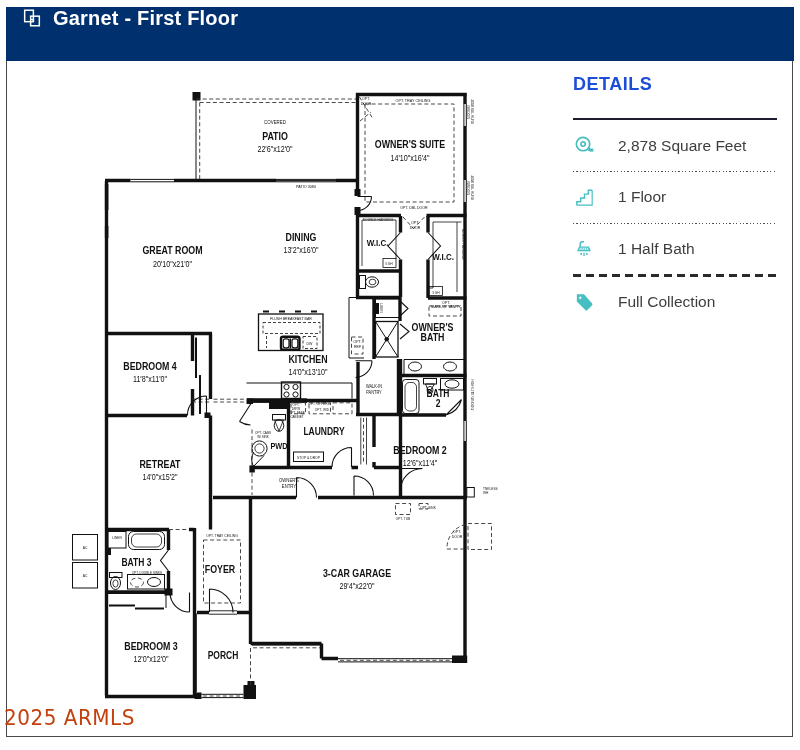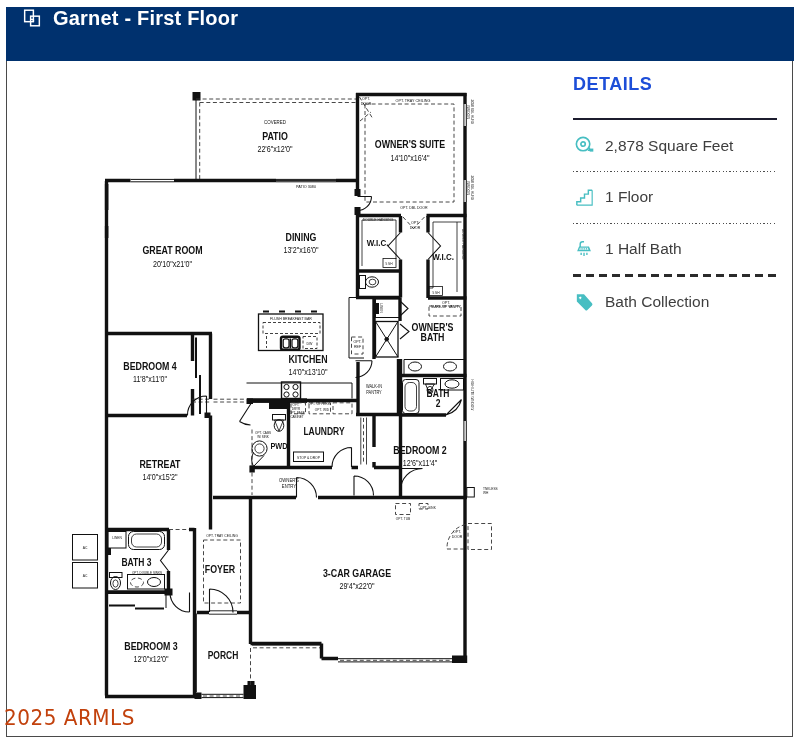--- a/index.html
+++ b/index.html
@@ -4,21 +4,21 @@
 <style>
   html,body{margin:0;padding:0;background:#ffffff;}
   body{width:800px;height:750px;position:relative;font-family:"Liberation Sans",sans-serif;overflow:hidden;}
   .frame{position:absolute;left:6px;top:7px;width:787px;height:730px;border:1px solid #4a4a4a;background:#fff;box-sizing:border-box;}
   .topbar{position:absolute;left:6px;top:7px;width:788px;height:54px;background:#00316e;display:flex;align-items:flex-start;padding-left:15px;box-sizing:border-box;gap:10px;}
   .topbar .ttl{color:#ffffff;font-size:20px;font-weight:bold;letter-spacing:.2px;}
   .planicon{width:22px;height:22px;flex:0 0 auto;}
   .details{position:absolute;left:573px;top:74px;width:204px;}
   .details h2{margin:0 0 0 0;font-size:18px;font-weight:bold;color:#1d4ed8;letter-spacing:.5px;}
   .details .rule{height:2.4px;background:#1c1c2e;margin-top:23px;}
-  .drow{display:flex;align-items:center;gap:9px;height:50.5px;}
+  .drow{display:flex;align-items:center;gap:22px;height:50.5px;}
   .drow .dicon{width:23px;height:23px;flex:0 0 auto;}
   .drow .dtxt{font-size:15.5px;color:#3e3e3e;}
   .sep-dotted{height:1.3px;background:repeating-linear-gradient(90deg,#4d4d4d 0 1.2px,transparent 1.2px 3.4px);}
   .sep-dashed{height:2.6px;background:repeating-linear-gradient(90deg,#2b2b2b 0 8px,transparent 8px 13px);}
   .watermark{position:absolute;left:4px;top:706px;font-size:20px;color:#c2410c;letter-spacing:0.5px;font-family:"DejaVu Sans","Liberation Sans",sans-serif;transform:scaleY(1.02);}
   svg text{font-family:"Liberation Sans",sans-serif;fill:#111;}
   #plan{position:absolute;left:0;top:0;}
 </style>
 </head>
 <body>
@@ -407,21 +407,21 @@
     </div>
     <div class="sep-dashed"></div>
   </div>
 
 
   <div>
     <div class="drow">
       <svg class="dicon" viewBox="0 0 24 24" style="color: rgb(71, 190, 194);">
             <use href="#tag-icon" stroke="#47bec2"></use>
           </svg>
-      <span class="dtxt">Bath Collection</span>
+      <span class="dtxt">Full Collection</span>
     </div>
 
   </div>
 </div>
 </div>
 
 <div class="watermark">2025 ARMLS</div>
 
 <svg width="0" height="0" style="position:absolute" aria-hidden="true">
   <defs>

